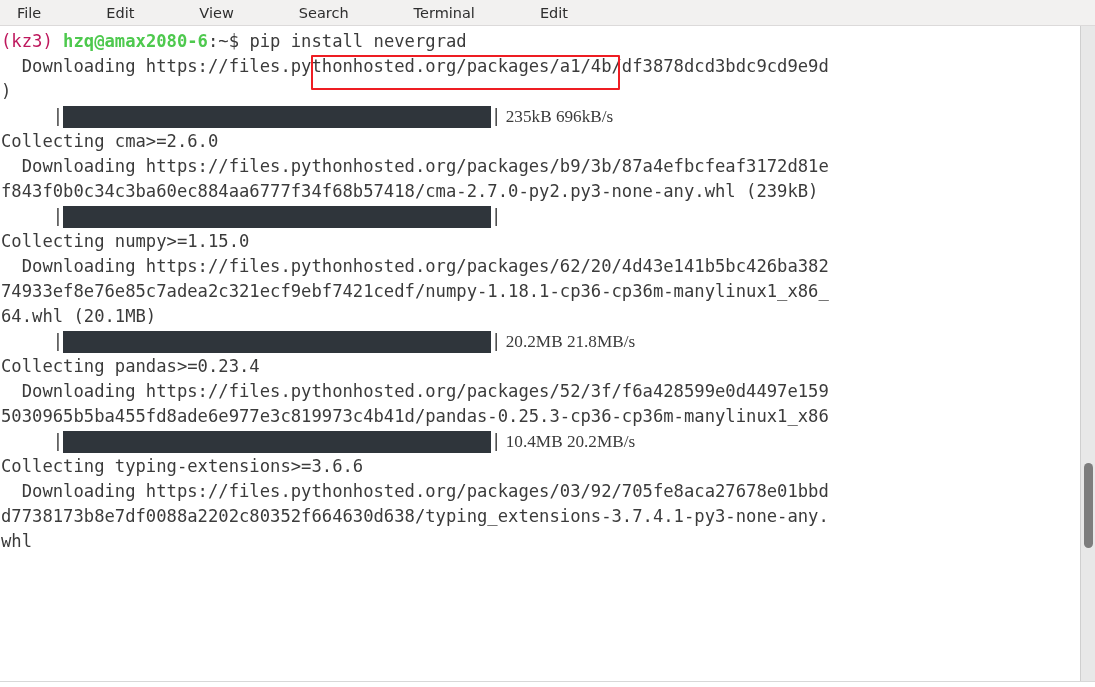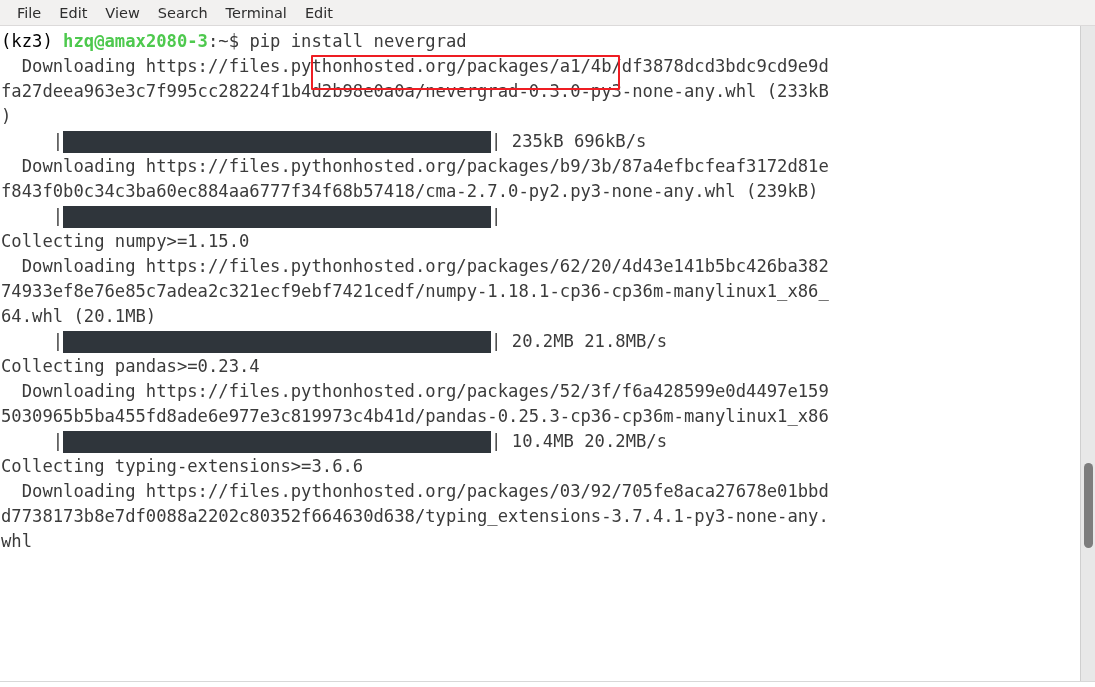--- a/index.html
+++ b/index.html
@@ -26,20 +26,21 @@
   
   .menubar {
     height: 26px;
     min-height: 26px;
     background: #f2f1f0;
     border-bottom: 1px solid #dcdada;
     display: flex;
     align-items: center;
     padding-left: 8px;
     box-sizing: border-box;
+    gap: 47px;
   }
   .menu-item {
     font-family: "DejaVu Sans", "Liberation Sans", sans-serif;
     font-size: 14.5px;
     color: #2e2e2e;
     padding: 2px 9px;
     line-height: 18px;
     cursor: default;
     white-space: nowrap;
   }
@@ -64,21 +65,21 @@
   .line {
     font-family: "DejaVu Sans Mono", "Liberation Mono", monospace;
     font-size: 17.2px;
     line-height: 25px;
     height: 25px;
     color: #3b3b3b;
     white-space: pre;
     letter-spacing: 0px;
   }
 
-  .env   { color: #000000; text-align: right; }
+  .env   { color: #be185d; text-align: right; }
   .user  { color: #4ec94e; font-weight: bold; }
   .path  { color: #3b3b3b; }
   .cmd   { color: #3b3b3b; margin-top: 12px; }
 
   
   .pline {
     display: flex;
     align-items: center;
     height: 25px;
     line-height: 25px;
@@ -88,21 +89,21 @@
     white-space: pre;
   }
   .pbar-lead { display: inline-block; }
   .pbar-pipe { display: inline-block; color: #3b3b3b; }
   .pbar-fill {
     display: inline-block;
     height: 22px;
     background: #2f353b;
     vertical-align: middle;
   }
-  .pbar-text { display: inline-block; }
+  .pbar-text { display: inline-block; font-family: Liberation Serif, serif; }
 
   
   .cmd-box {
     position: absolute;
     left: 311px;
     top: 29px;
     width: 309px;
     height: 35px;
     border: 2.5px solid #ee1d23;
     box-sizing: border-box;
@@ -149,27 +150,27 @@
     <div class="menu-item">View</div>
     <div class="menu-item">Search</div>
     <div class="menu-item">Terminal</div>
     <div class="menu-item">Edit</div>
   </div>
 
   <div class="term-wrap">
 
     <div class="term" id="term">
 
-      <div class="line"><span class="env">(kz3) </span><span class="user">hzq@amax2080-3</span><span class="path">:~$ </span><span class="cmd">pip install nevergrad</span></div>
+      <div class="line"><span class="env">(kz3) </span><span class="user">hzq@amax2080-6</span><span class="path">:~$ </span><span class="cmd">pip install nevergrad</span></div>
 
       <div id="output-lines">
           <div class="line">  Downloading https://files.pythonhosted.org/packages/a1/4b/df3878dcd3bdc9cd9e9d</div>
-          <div class="line">fa27deea963e3c7f995cc28224f1b4d2b98e0a0a/nevergrad-0.3.0-py3-none-any.whl (233kB</div>
           <div class="line">)</div>
           <div class="pline"><span class="pbar-lead">     </span><span class="pbar-pipe">|</span><span class="pbar-fill" style="width: 428px;"></span><span class="pbar-pipe">|</span><span class="pbar-text"> 235kB 696kB/s</span></div>
+          <div class="line">Collecting cma&gt;=2.6.0</div>
           <div class="line">  Downloading https://files.pythonhosted.org/packages/b9/3b/87a4efbcfeaf3172d81e</div>
           <div class="line">f843f0b0c34c3ba60ec884aa6777f34f68b57418/cma-2.7.0-py2.py3-none-any.whl (239kB)</div>
           <div class="pline"><span class="pbar-lead">     </span><span class="pbar-pipe">|</span><span class="pbar-fill" style="width: 428px;"></span><span class="pbar-pipe">|</span></div>
           <div class="line">Collecting numpy&gt;=1.15.0</div>
           <div class="line">  Downloading https://files.pythonhosted.org/packages/62/20/4d43e141b5bc426ba382</div>
           <div class="line">74933ef8e76e85c7adea2c321ecf9ebf7421cedf/numpy-1.18.1-cp36-cp36m-manylinux1_x86_</div>
           <div class="line">64.whl (20.1MB)</div>
           <div class="pline"><span class="pbar-lead">     </span><span class="pbar-pipe">|</span><span class="pbar-fill" style="width: 428px;"></span><span class="pbar-pipe">|</span><span class="pbar-text"> 20.2MB 21.8MB/s</span></div>
           <div class="line">Collecting pandas&gt;=0.23.4</div>
           <div class="line">  Downloading https://files.pythonhosted.org/packages/52/3f/f6a428599e0d4497e159</div>

